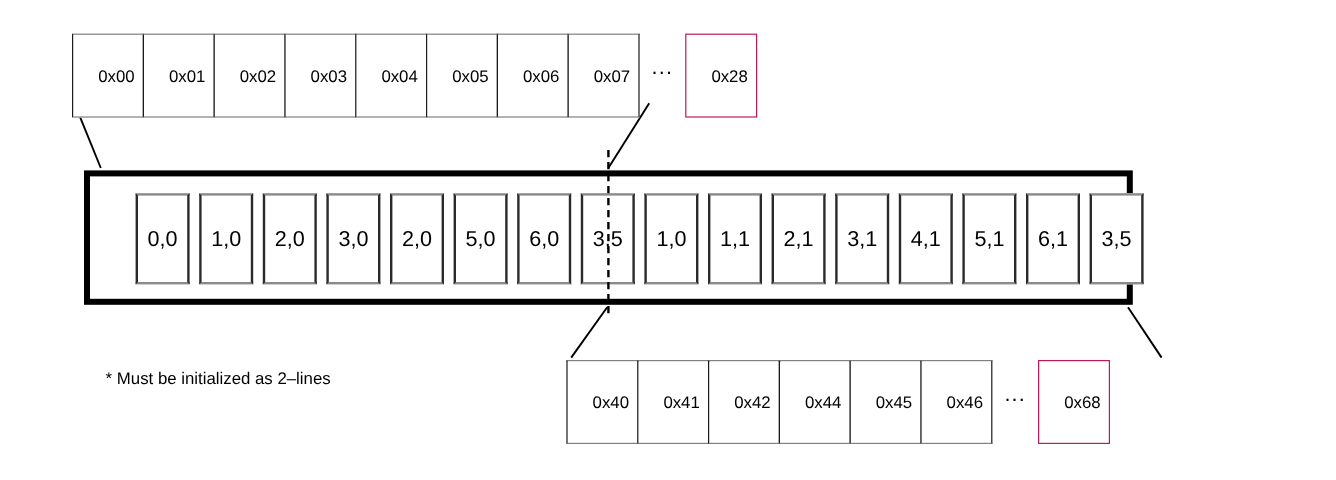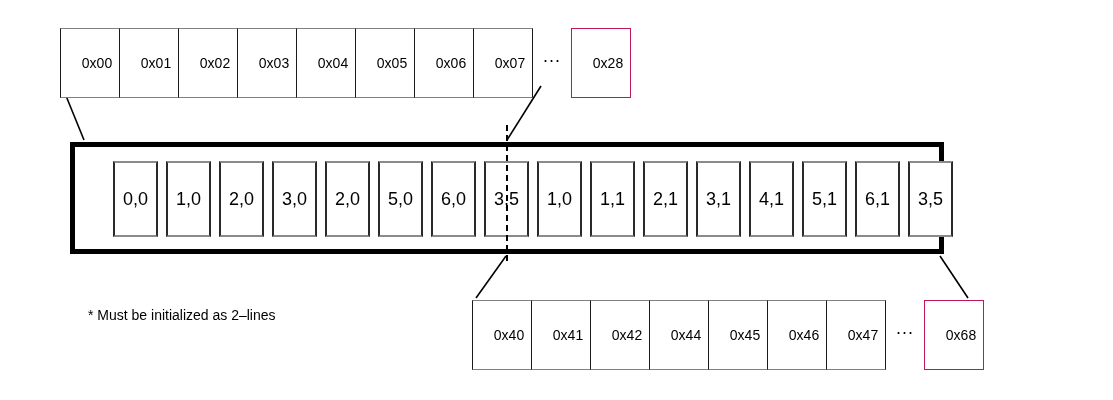--- a/index.html
+++ b/index.html
@@ -168,18 +168,17 @@
 
   <div class="note" style="left:88px; top:290px;">* Must be initialized as 2–lines</div>
 
   <div class="addr-row" style="left:472px; top:300px;">
     <div class="addr-cell">0x40</div>
     <div class="addr-cell">0x41</div>
     <div class="addr-cell">0x42</div>
     <div class="addr-cell">0x44</div>
     <div class="addr-cell">0x45</div>
     <div class="addr-cell">0x46</div>
-    <div class="addr-cell">0x47</div>
     <div class="addr-ellipsis">...</div>
     <div class="addr-cell detached">0x68</div>
   </div>
 
 </div>
 
 </body></html>

